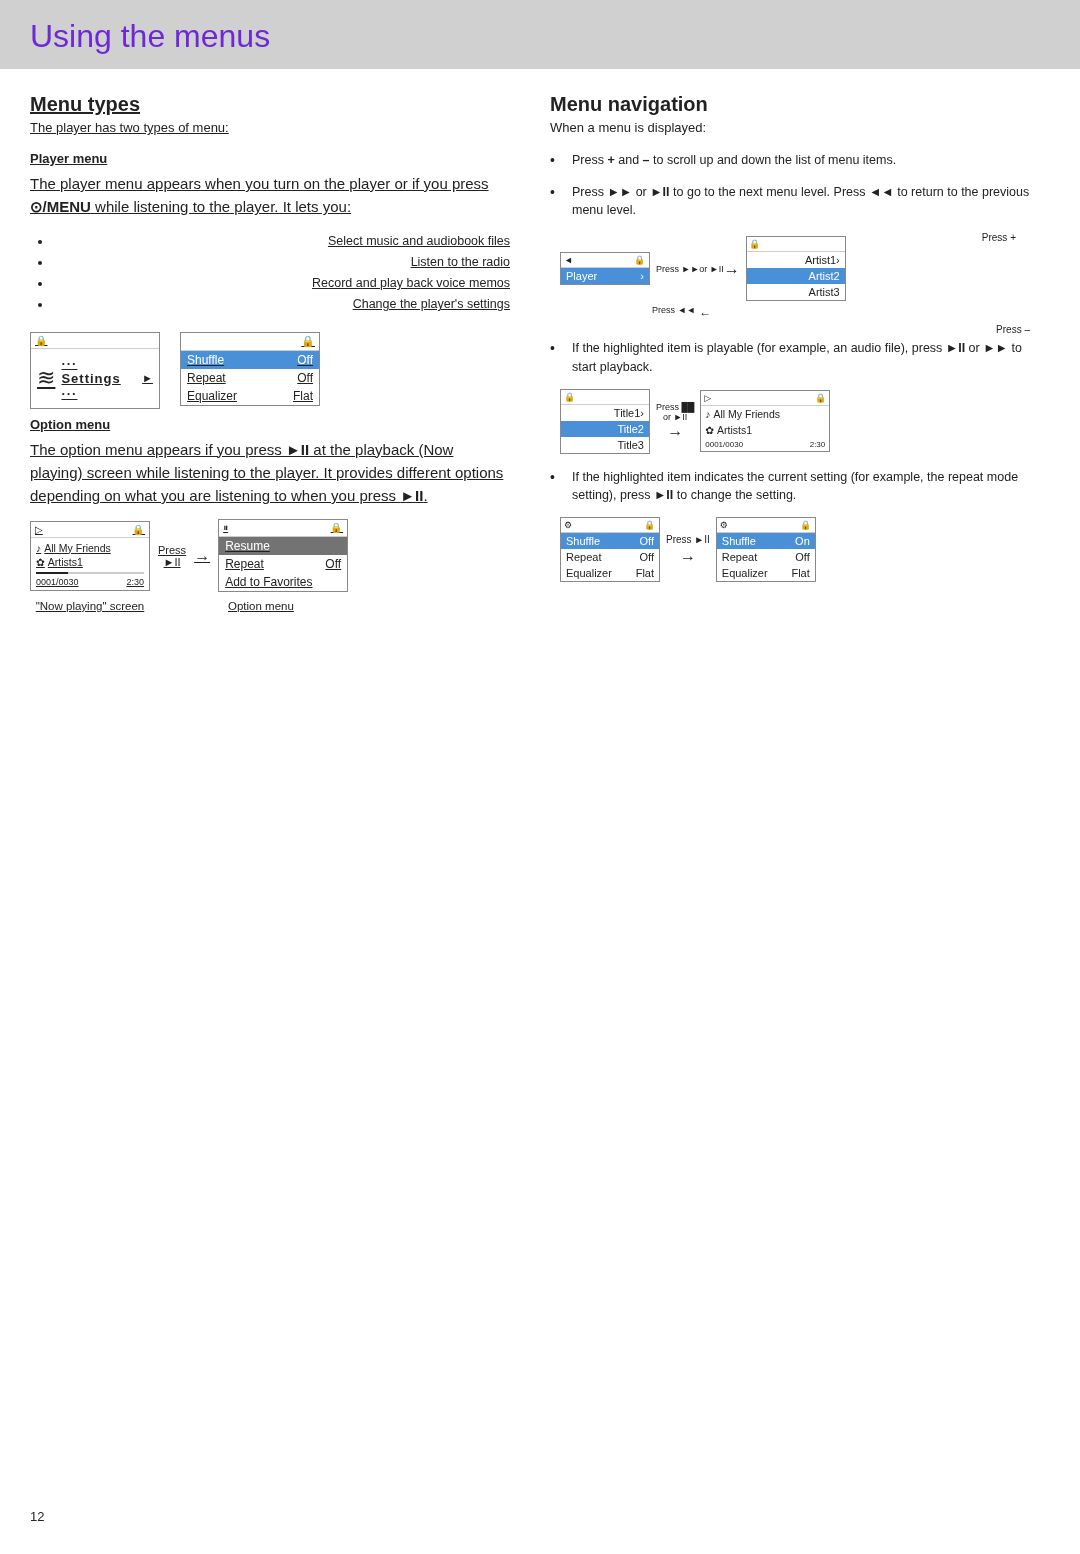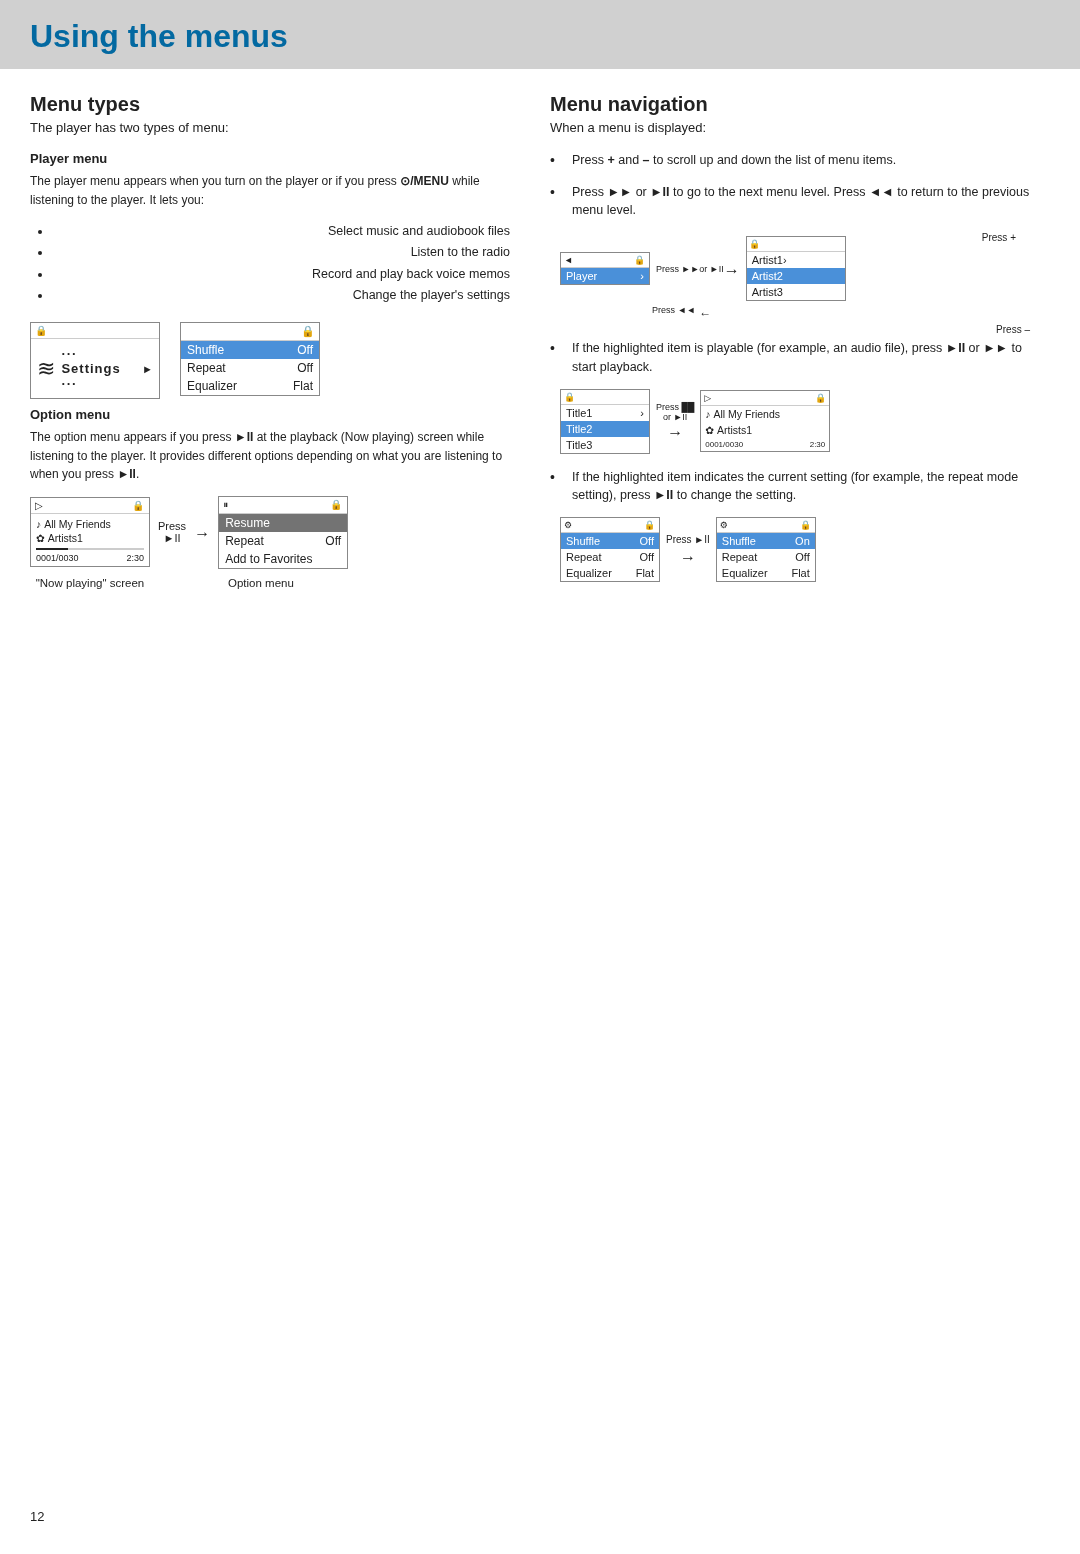--- a/index.html
+++ b/index.html
@@ -13,33 +13,34 @@
       padding: 0;
     }
 
     .page-header {
       background: #d0d0d0;
       padding: 18px 30px 14px 30px;
       margin-bottom: 24px;
     }
     .page-header h1 {
       font-size: 32px;
-      font-weight: bold;
-      color: #0369a1;
+      font-weight: normal;
+      color: #6d28d9;
     }
 
     .page-content {
       display: flex;
       padding: 0 30px;
       gap: 40px;
     }
 
     .left-column {
       flex: 1;
       max-width: 480px;
+      text-decoration: underline;
     }
 
     .right-column {
       flex: 1;
       max-width: 480px;
     }
 
     h2 {
       font-size: 20px;
       font-weight: bold;
@@ -51,21 +52,21 @@
       margin-bottom: 16px;
     }
 
     .section-label {
       font-weight: bold;
       font-size: 13px;
       margin-bottom: 6px;
     }
 
     .section-text {
-      font-size: 12px;
+      font-size: 15px;
       line-height: 1.55;
       margin-bottom: 12px;
     }
 
     .bullet-list {
       list-style: disc;
       padding-left: 22px;
       font-size: 12.5px;
       line-height: 1.7;
       margin-bottom: 16px;
@@ -307,21 +308,21 @@
 
     .al-header {
       display: flex;
       justify-content: space-between;
       padding: 2px 3px;
       border-bottom: 1px solid #ccc;
     }
 
     .al-row {
       display: flex;
-      justify-content: flex-start;
+      justify-content: flex-end;
       align-items: center;
       padding: 2px 5px;
       font-size: 11px;
     }
 
     .al-row.selected {
       background: #4a90d9;
       color: #fff;
     }
 
@@ -342,21 +343,21 @@
 
     .t-header {
       display: flex;
       justify-content: space-between;
       padding: 2px 3px;
       border-bottom: 1px solid #ccc;
     }
 
     .t-row {
       display: flex;
-      justify-content: space-between;
+      justify-content: flex-end;
       align-items: center;
       padding: 2px 5px;
       font-size: 11px;
     }
 
     .t-row.selected {
       background: #4a90d9;
       color: #fff;
     }
 

